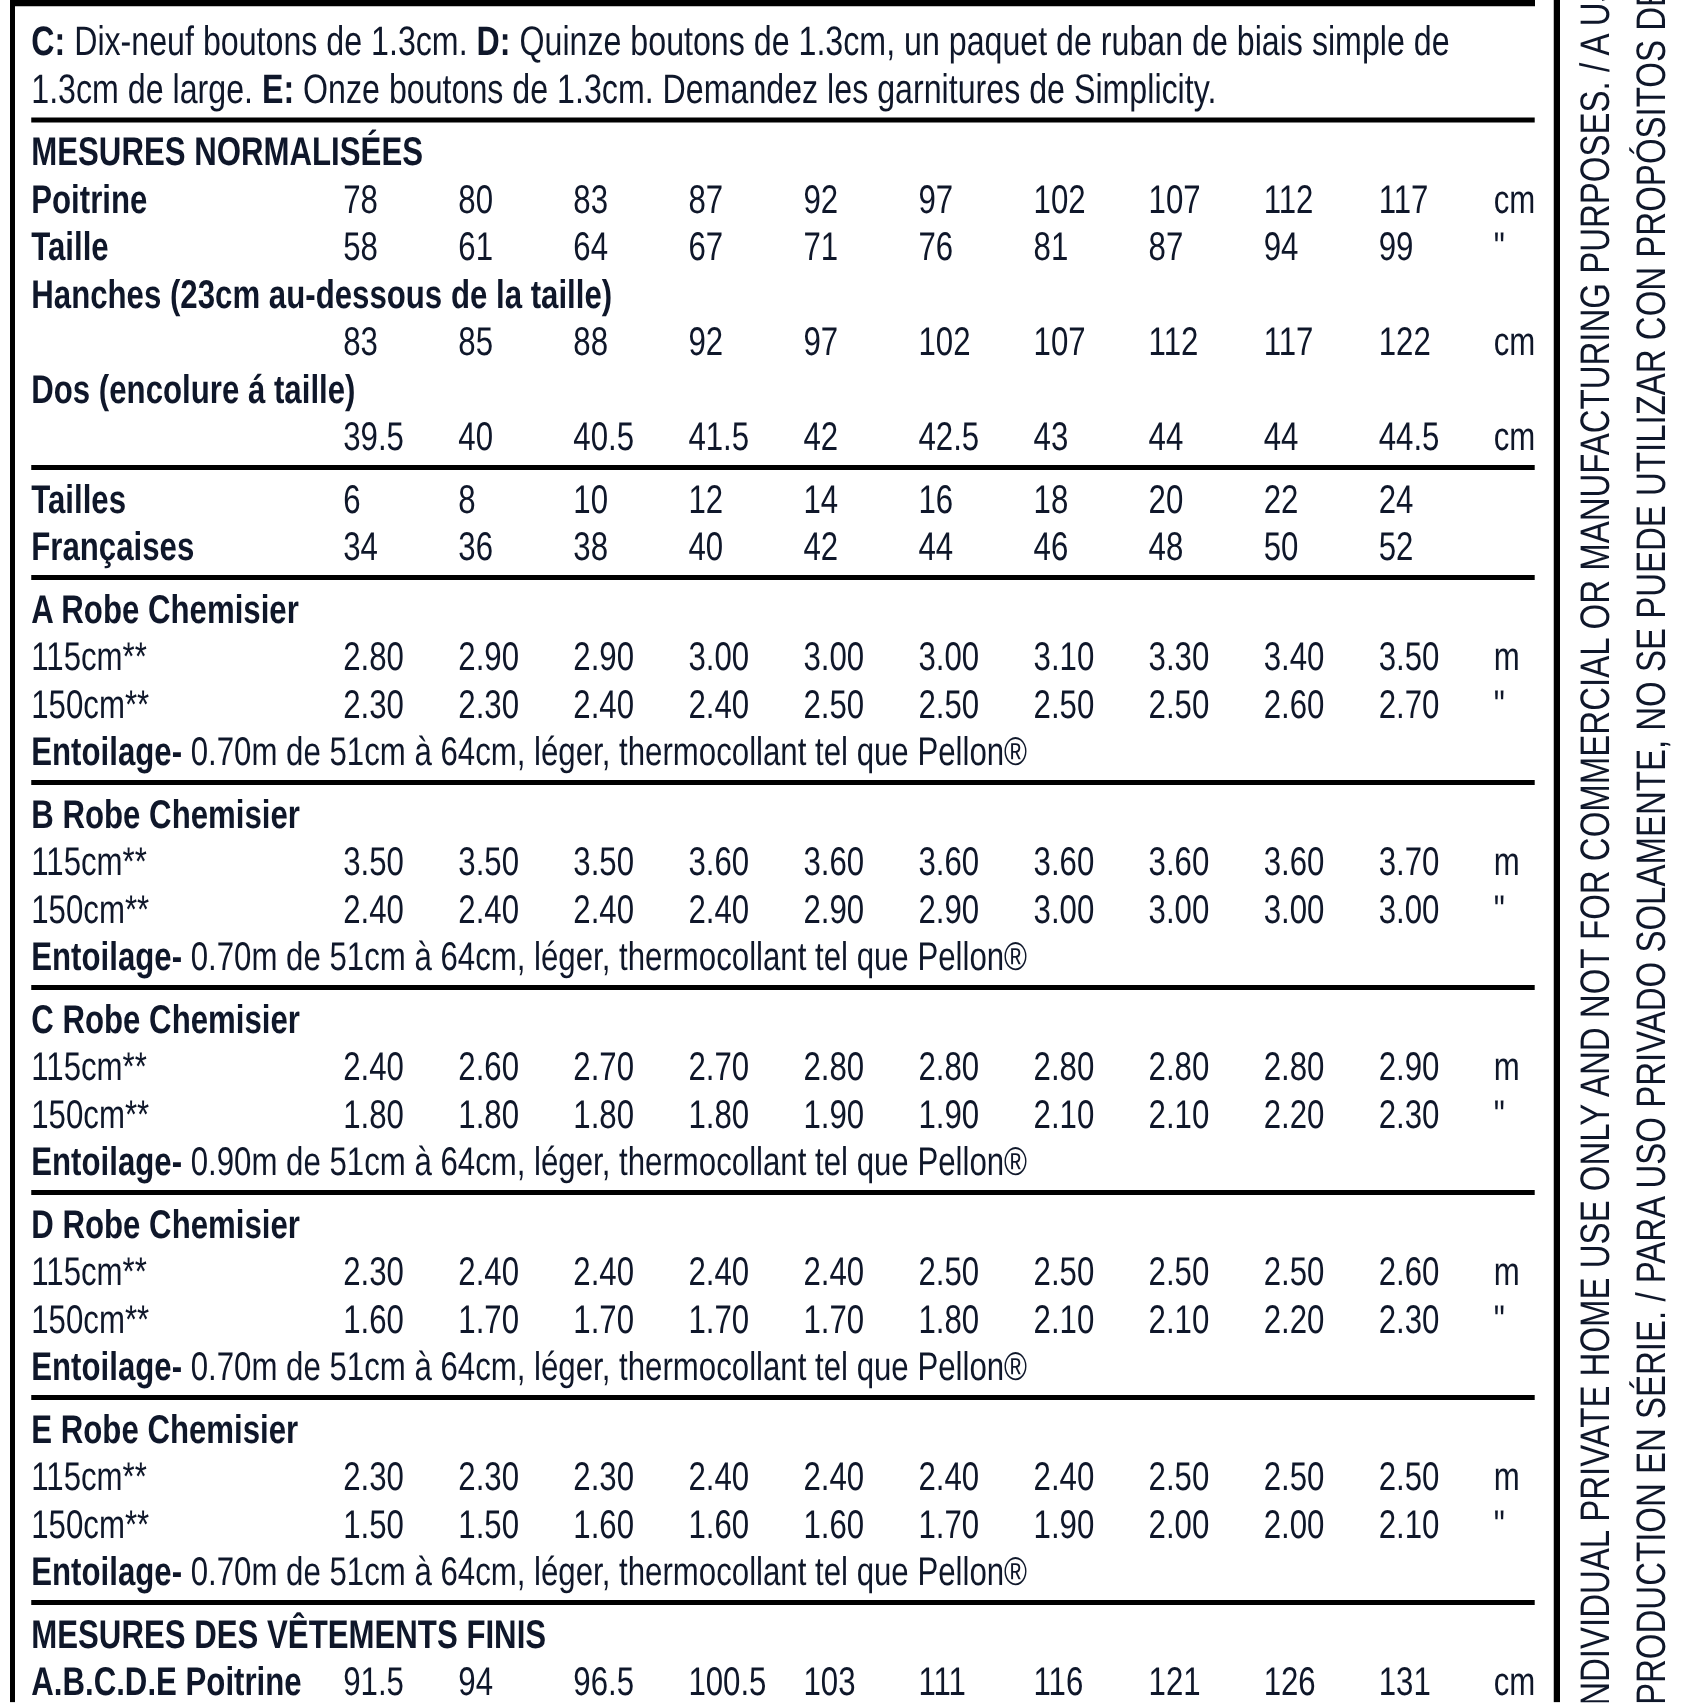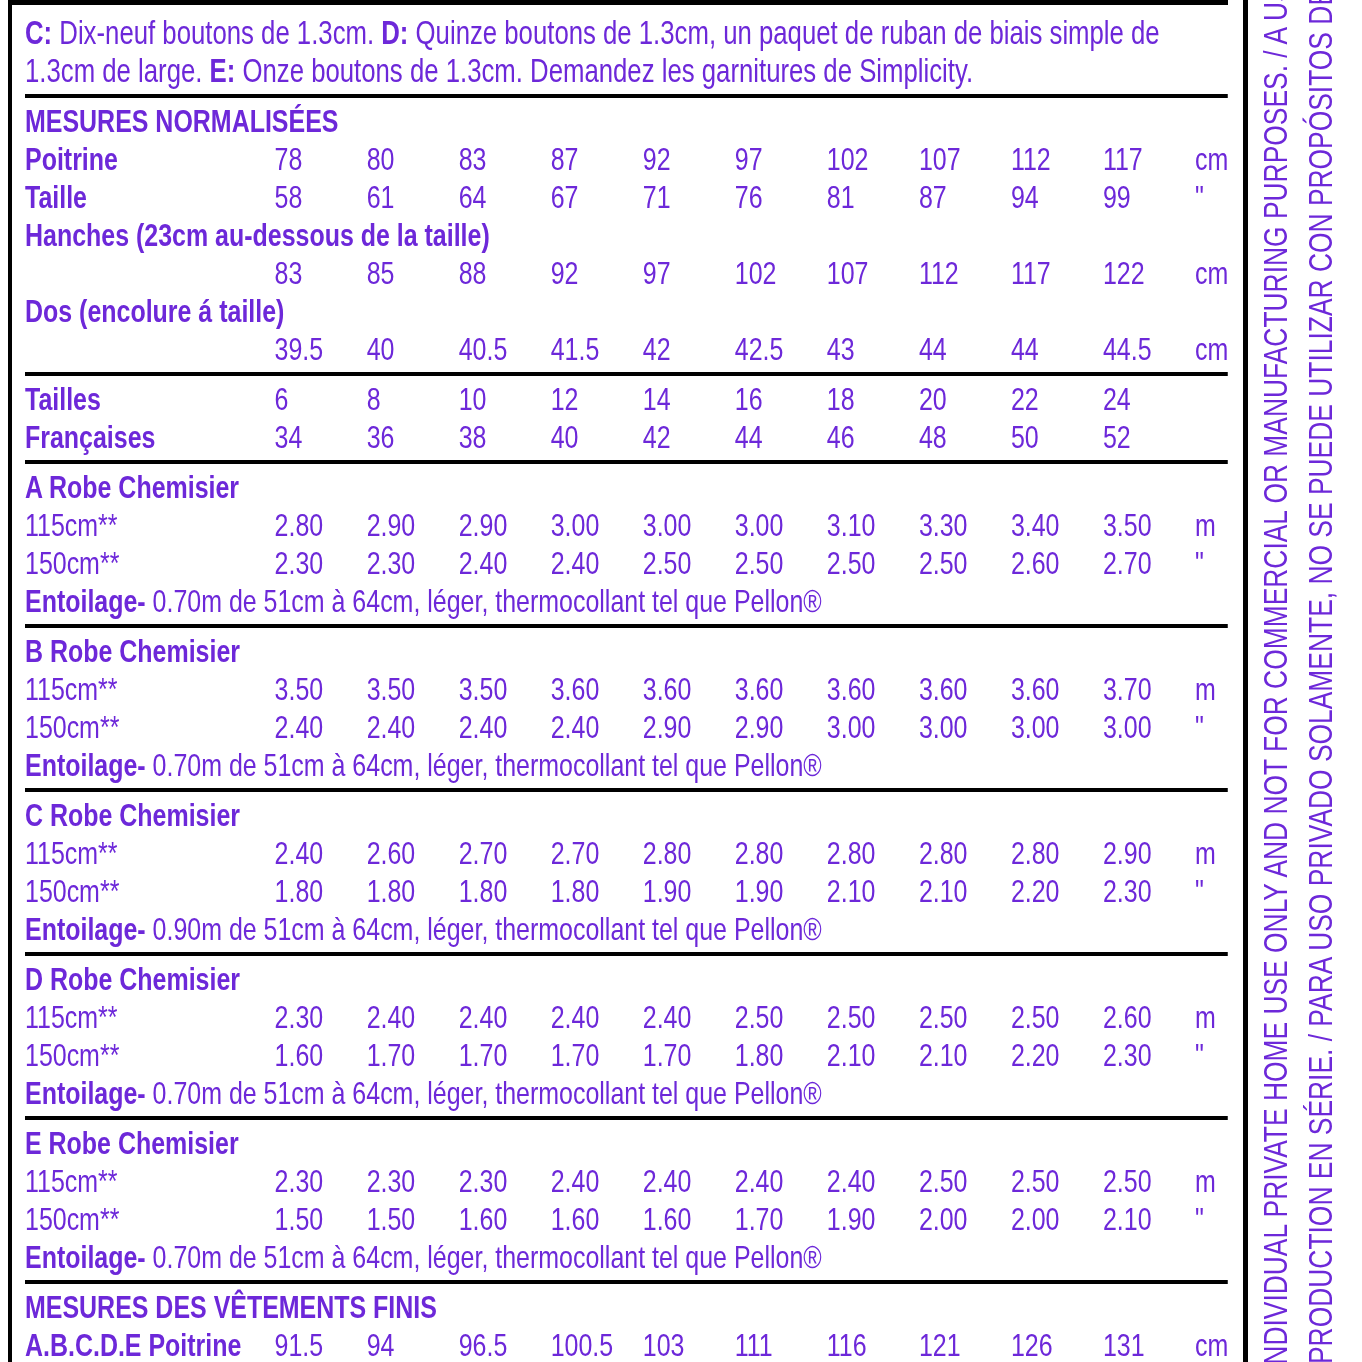--- a/index.html
+++ b/index.html
@@ -1,17 +1,17 @@
 <!DOCTYPE html>
 <html><head>
 <meta charset="utf-8">
 <style>
   html,body{margin:0;padding:0;background:#fff;}
   .page{position:relative;width:1362px;height:1362px;background:#fff;overflow:hidden;
-        font-family:"Liberation Sans",sans-serif;color:#6d28d9;}
+        font-family:"Liberation Sans",sans-serif;color:#0f172a;}
   
   .topline{position:absolute;left:8px;top:0;width:1220px;height:5px;background:#000;}
   .leftline{position:absolute;left:8px;top:0;width:4px;height:1362px;background:#000;}
   .rightline{position:absolute;left:1243px;top:0;width:5px;height:1362px;background:#000;}
   
   .content{position:absolute;left:25px;top:4px;width:1558px;transform:scaleX(0.78);
            transform-origin:0 0;font-size:32px;line-height:38px;}
   .intro{padding-top:10px;font-size:33px;line-height:38px;}
   .intro div{white-space:nowrap;}
   .b{font-weight:700;}

